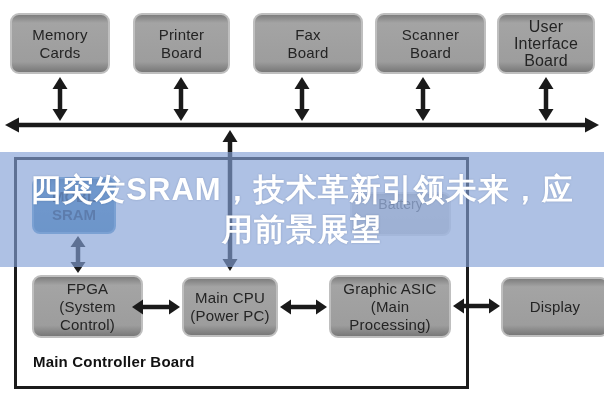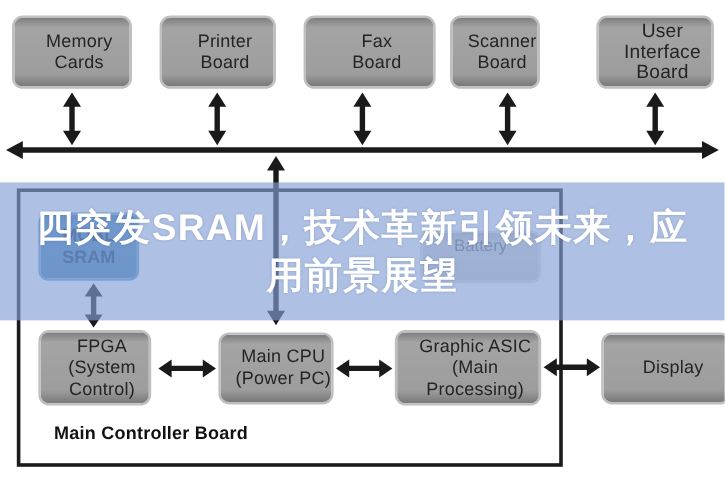--- a/index.html
+++ b/index.html
@@ -46,21 +46,21 @@
   .banner{
     position:absolute;left:0;top:152px;width:604px;height:115px;z-index:5;
     background:rgba(130,160,213,0.65);
     display:flex;flex-direction:column;align-items:center;justify-content:center;
   }
   .banner .line{
     color:#ffffff;font-weight:800;font-size:31px;line-height:40px;
     letter-spacing:1px;text-align:center;white-space:nowrap;
     text-shadow:0 0 2px rgba(30,50,90,.25);
   }
-  .z1{z-index:1;} .z2{z-index:2;padding-left:12px;}
+  .z1{z-index:1;} .z2{z-index:2;}
 </style>
 </head>
 <body>
 
 <div class="stage">
 
   <div class="board z1"></div>
   <div class="board-label z2">Main Controller Board</div>
 
   <div class="gbox z2" style="left:10px;top:13px;width:100px;height:61px;">
@@ -68,39 +68,39 @@
 Cards</span>
   </div>
   <div class="gbox z2" style="left:133px;top:13px;width:97px;height:61px;">
     <span class="lbl">Printer
 Board</span>
   </div>
   <div class="gbox z2" style="left:253px;top:13px;width:110px;height:61px;">
     <span class="lbl">Fax
 Board</span>
   </div>
-  <div class="gbox z2" style="left:375px;top:13px;width:75px;height:61px;">
+  <div class="gbox z2" style="left:375px;top:13px;width:111px;height:61px;">
     <span class="lbl">Scanner
 Board</span>
   </div>
   <div class="gbox z2" style="left:497px;top:13px;width:98px;height:61px;font-size:16px;line-height:17px;">
     <span class="lbl">User
 Interface
 Board</span>
   </div>
 
   <div class="srambox z1">
     <span class="lbl">MOBL
 SRAM</span>
   </div>
   <div class="batterybox z1">
     <span class="lbl">Battery</span>
   </div>
 
-  <div class="gbox z2" style="left:32px;top:275px;width:94px;height:63px;text-align:center;">
+  <div class="gbox z2" style="left:32px;top:275px;width:111px;height:63px;text-align:center;">
     <span class="lbl">FPGA
 (System
 Control)</span>
   </div>
   <div class="gbox z2" style="left:182px;top:277px;width:96px;height:60px;">
     <span class="lbl">Main CPU
 (Power PC)</span>
   </div>
   <div class="gbox z2" style="left:329px;top:275px;width:122px;height:63px;">
     <span class="lbl">Graphic ASIC

